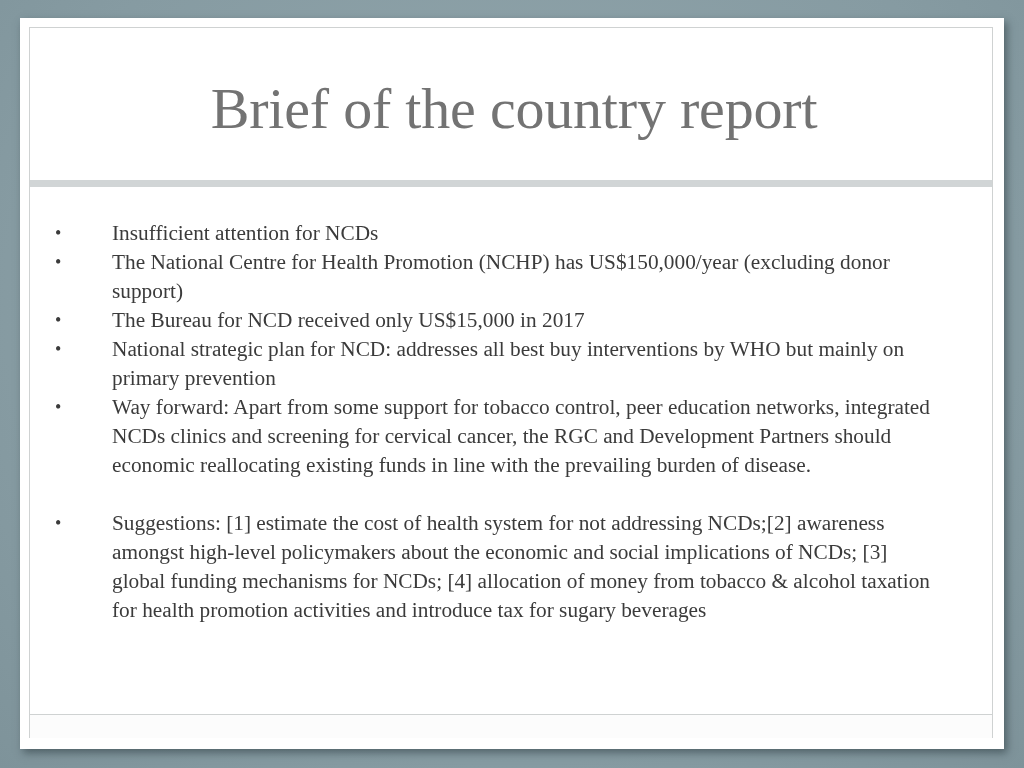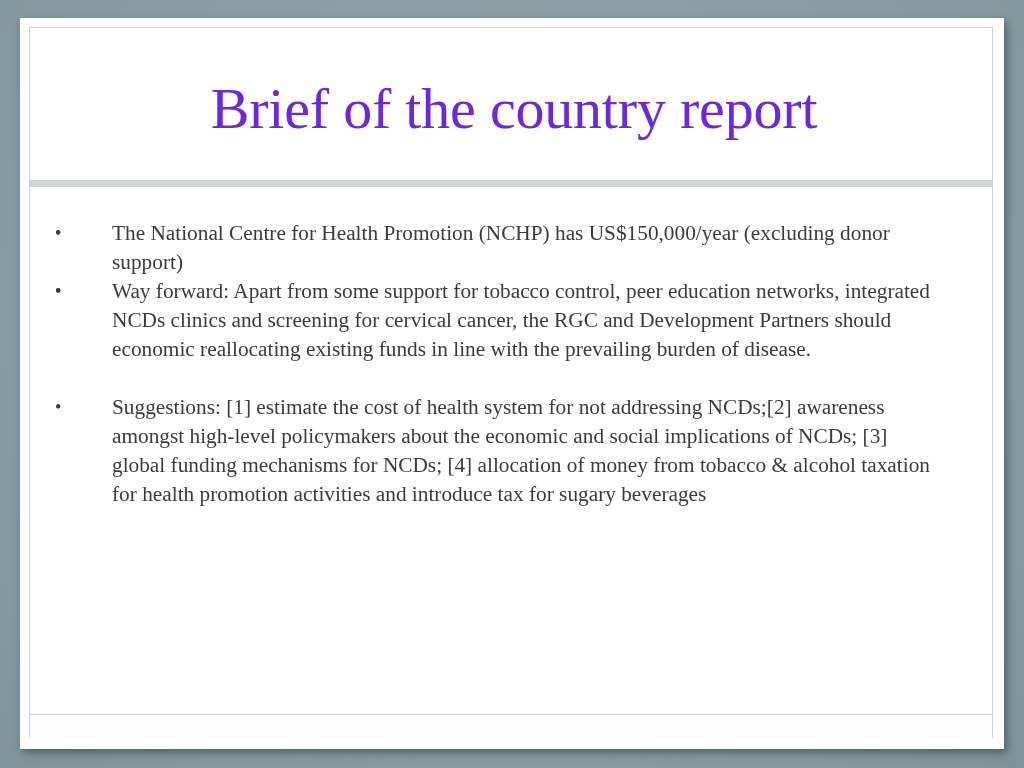--- a/index.html
+++ b/index.html
@@ -41,21 +41,21 @@
       position: absolute;
       left: 0;
       top: 0;
       width: 100%;
       height: 152px;
       display: flex;
       align-items: center;
       justify-content: center;
     }
     .title {
-      color: #6d28d9;
+      color: #737373;
       font-family: "Liberation Serif", "DejaVu Serif", serif;
       font-size: 58px;
       font-weight: normal;
       margin: 0;
       letter-spacing: -0.2px;
       padding-left: 6px;
       padding-top: 8px;
     }
     .title-separator {
       position: absolute;
@@ -122,30 +122,33 @@
     <div class="title-area">
       <h1 class="title">Brief of the country report</h1>
     </div>
 
     <div class="title-separator"></div>
 
     <div class="body-content">
       <ul class="bullet-list">
         <li class="bullet-item">
           <span class="bullet-glyph">•</span>
+          <span>Insufficient attention for NCDs</span>
         </li>
         <li class="bullet-item">
           <span class="bullet-glyph">•</span>
           <span>The National Centre for Health Promotion (NCHP) has US$150,000/year (excluding donor support)</span>
         </li>
         <li class="bullet-item">
           <span class="bullet-glyph">•</span>
+          <span>The Bureau for NCD received only US$15,000 in 2017</span>
         </li>
         <li class="bullet-item">
           <span class="bullet-glyph">•</span>
+          <span>National strategic plan for NCD: addresses all best buy interventions by WHO but mainly on primary prevention</span>
         </li>
         <li class="bullet-item">
           <span class="bullet-glyph">•</span>
           <span>Way forward:  Apart from some support for tobacco control, peer education networks, integrated NCDs clinics and screening for cervical cancer, the RGC and Development Partners should economic reallocating existing funds in line with the prevailing burden of disease.</span>
         </li>
         <li class="bullet-spacer"></li>
         <li class="bullet-item">
           <span class="bullet-glyph">•</span>
           <span>Suggestions: [1] estimate the cost of health system for not addressing NCDs;[2] awareness amongst high-level policymakers about the economic and social implications of NCDs; [3] global funding mechanisms for NCDs; [4] allocation of money from tobacco &amp; alcohol taxation for health promotion activities and introduce tax for sugary beverages</span>
         </li>

